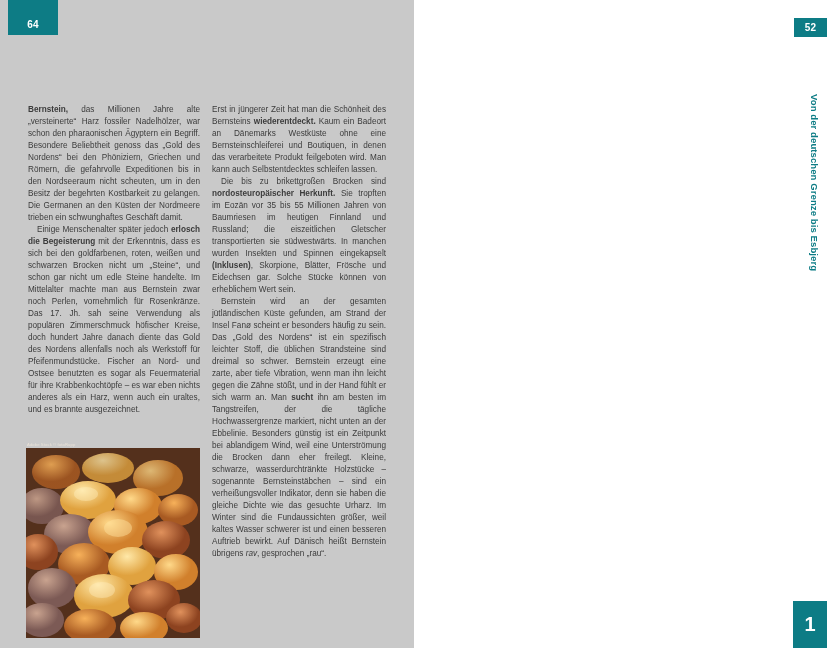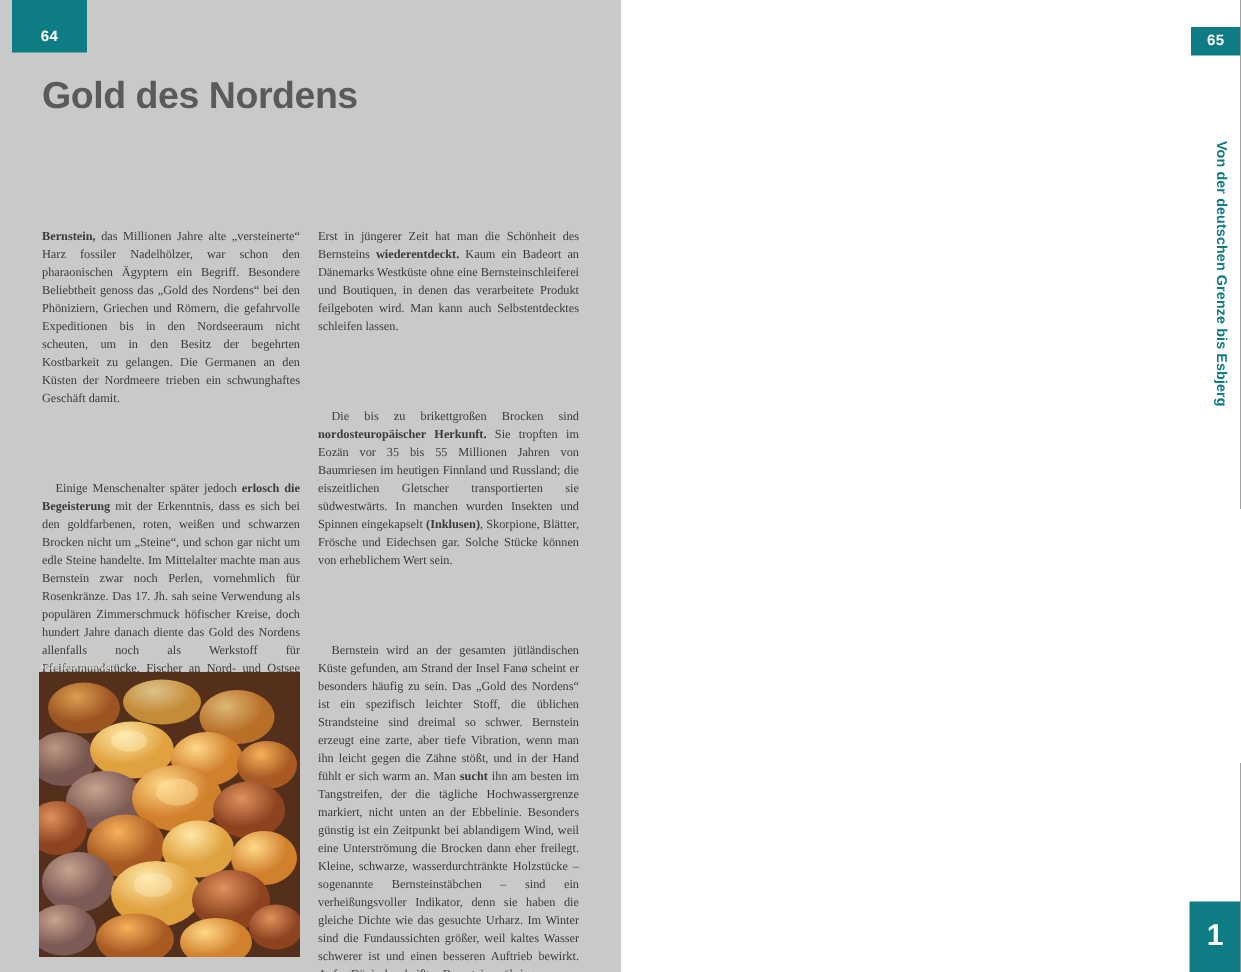--- a/index.html
+++ b/index.html
@@ -66,25 +66,24 @@
 
   
   .col { position: absolute; }
   .col p {
     margin: 0;
     text-align: justify;
     text-justify: inter-word;
     hyphens: auto;
   }
   .col-sans p {
-    font-family: Liberation Serif, serif;
+    font-family: Liberation Sans, sans-serif;
     font-size: 8.2px;
     line-height: 12.0px;
     color: #3b3b3b;
-    margin-top: 48px;
   }
   .col p + p { text-indent: 9px; }
   .col p b { font-weight: bold; }
   .col p i { font-style: italic; }
 
   
   .lcol1 { left: 28px;  top: 104px; width: 172px; }
   .lcol2 { left: 212px; top: 104px; width: 174px; }
 
   
@@ -154,21 +153,20 @@
 </style>
 </head>
 <body>
 
 <div class="page-spread">
 
   <div class="page page-left">
 
     <div class="folio-box folio-left">64</div>
 
-    <div class="h1-sans" style="left:28px; top:50px;">Gold des Nordens</div>
 
     <div class="col col-sans lcol1">
       <p><b>Bernstein,</b> das Millionen Jahre alte „versteinerte“ Harz fossiler Nadelhölzer, war schon den pharaonischen Ägyptern ein Begriff. Besondere Beliebtheit genoss das „Gold des Nordens“ bei den Phöniziern, Griechen und Römern, die gefahrvolle Expeditionen bis in den Nordseeraum nicht scheuten, um in den Besitz der begehrten Kostbarkeit zu gelangen. Die Germanen an den Küsten der Nordmeere trieben ein schwunghaftes Geschäft damit.</p>
       <p>Einige Menschenalter später jedoch <b>erlosch die Begeisterung</b> mit der Erkenntnis, dass es sich bei den goldfarbenen, roten, weißen und schwarzen Brocken nicht um „Steine“, und schon gar nicht um edle Steine handelte. Im Mittelalter machte man aus Bernstein zwar noch Perlen, vornehmlich für Rosenkränze. Das 17. Jh. sah seine Verwendung als populären Zimmerschmuck höfischer Kreise, doch hundert Jahre danach diente das Gold des Nordens allenfalls noch als Werkstoff für Pfeifenmundstücke. Fischer an Nord- und Ostsee benutzten es sogar als Feuermaterial für ihre Krabbenkochtöpfe – es war eben nichts anderes als ein Harz, wenn auch ein uraltes, und es brannte ausgezeichnet.</p>
     </div>
 
     <div class="col col-sans lcol2">
       <p>Erst in jüngerer Zeit hat man die Schönheit des Bernsteins <b>wiederentdeckt.</b> Kaum ein Badeort an Dänemarks Westküste ohne eine Bernsteinschleiferei und Boutiquen, in denen das verarbeitete Produkt feilgeboten wird. Man kann auch Selbstentdecktes schleifen lassen.</p>
       <p>Die bis zu brikettgroßen Brocken sind <b>nordosteuropäischer Herkunft.</b> Sie tropften im Eozän vor 35 bis 55 Millionen Jahren von Baumriesen im heutigen Finnland und Russland; die eiszeitlichen Gletscher transportierten sie südwestwärts. In manchen wurden Insekten und Spinnen eingekapselt <b>(Inklusen)</b>, Skorpione, Blätter, Frösche und Eidechsen gar. Solche Stücke können von erheblichem Wert sein.</p>
       <p>Bernstein wird an der gesamten jütländischen Küste gefunden, am Strand der Insel Fanø scheint er besonders häufig zu sein. Das „Gold des Nordens“ ist ein spezifisch leichter Stoff, die üblichen Strandsteine sind dreimal so schwer. Bernstein erzeugt eine zarte, aber tiefe Vibration, wenn man ihn leicht gegen die Zähne stößt, und in der Hand fühlt er sich warm an. Man <b>sucht</b> ihn am besten im Tangstreifen, der die tägliche Hochwassergrenze markiert, nicht unten an der Ebbelinie. Besonders günstig ist ein Zeitpunkt bei ablandigem Wind, weil eine Unterströmung die Brocken dann eher freilegt. Kleine, schwarze, wasserdurchtränkte Holzstücke – sogenannte Bernsteinstäbchen – sind ein verheißungsvoller Indikator, denn sie haben die gleiche Dichte wie das gesuchte Urharz. Im Winter sind die Fundaussichten größer, weil kaltes Wasser schwerer ist und einen besseren Auftrieb bewirkt. Auf Dänisch heißt Bernstein übrigens <i>rav</i>, gesprochen „rau“.</p>
@@ -230,21 +228,21 @@
     </div>
   </div>
 
   <div class="page page-right">
 
     <div class="running-head">
       
       
     </div>
 
-    <div class="folio-box folio-right">65</div>
+    <div class="folio-box folio-right">52</div>
 
     <div class="side-tab">
       <span>Von der deutschen Grenze bis Esbjerg</span>
     </div>
 
     <div class="chapter-marker">1</div>
   </div>
 
 </div>
 

